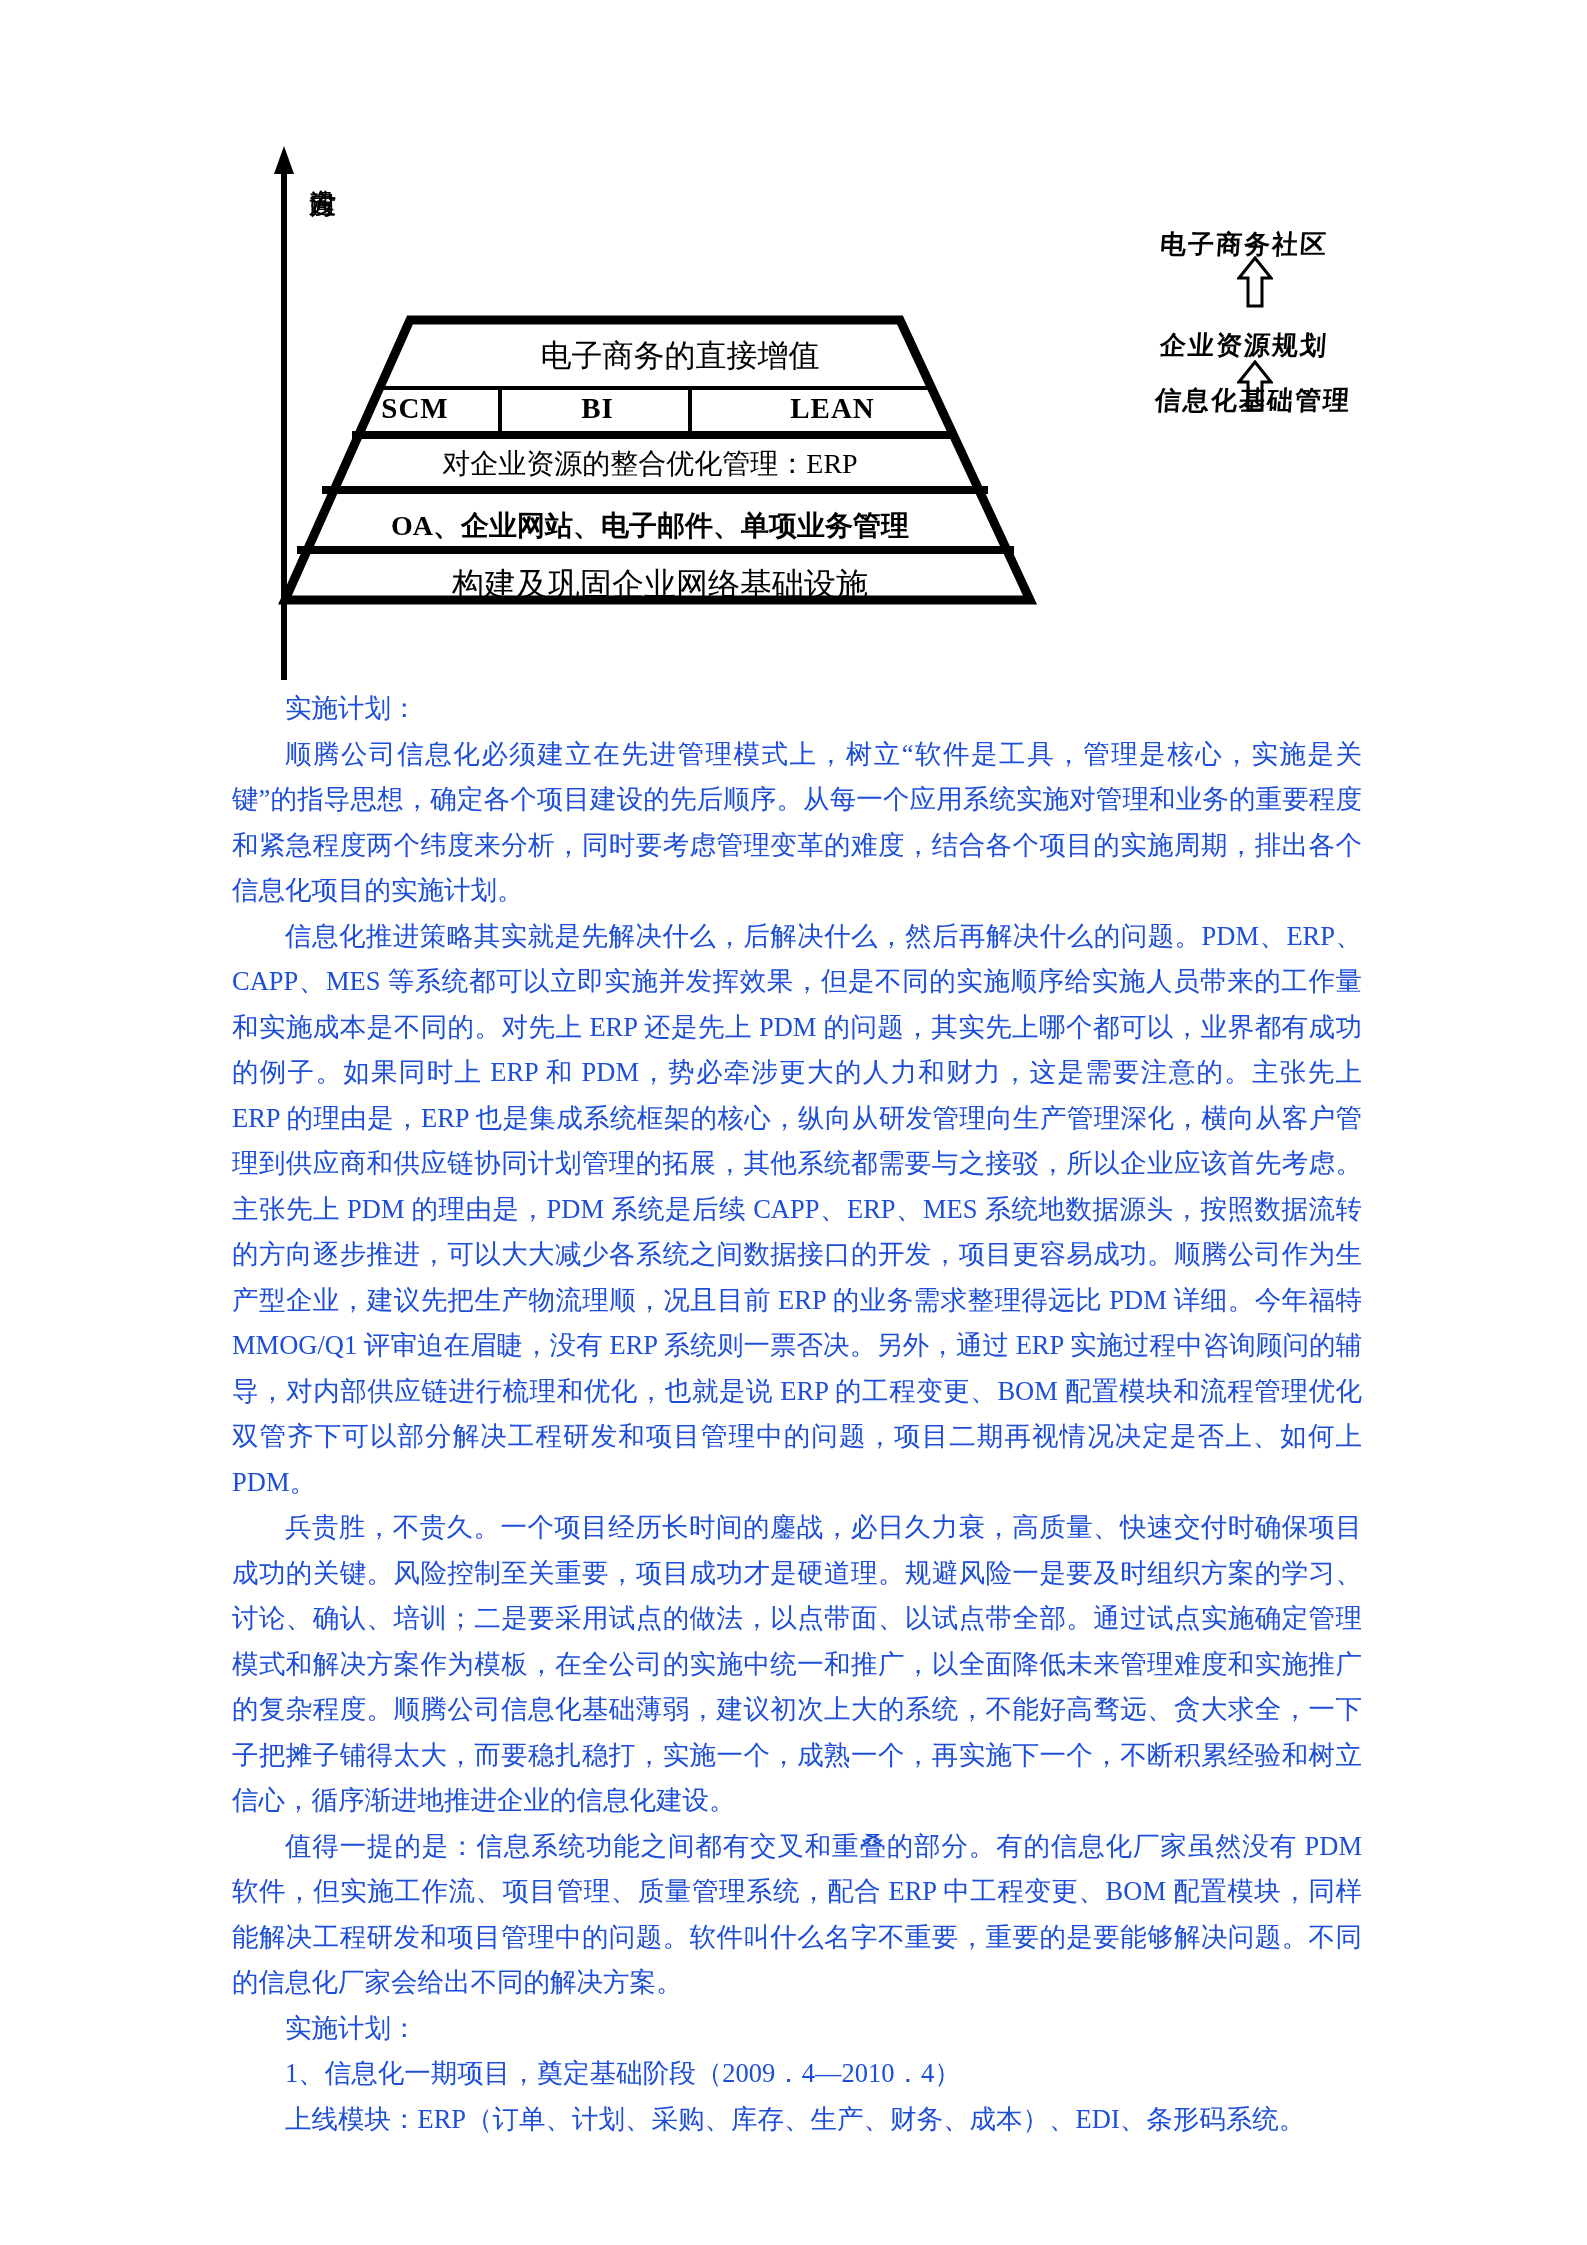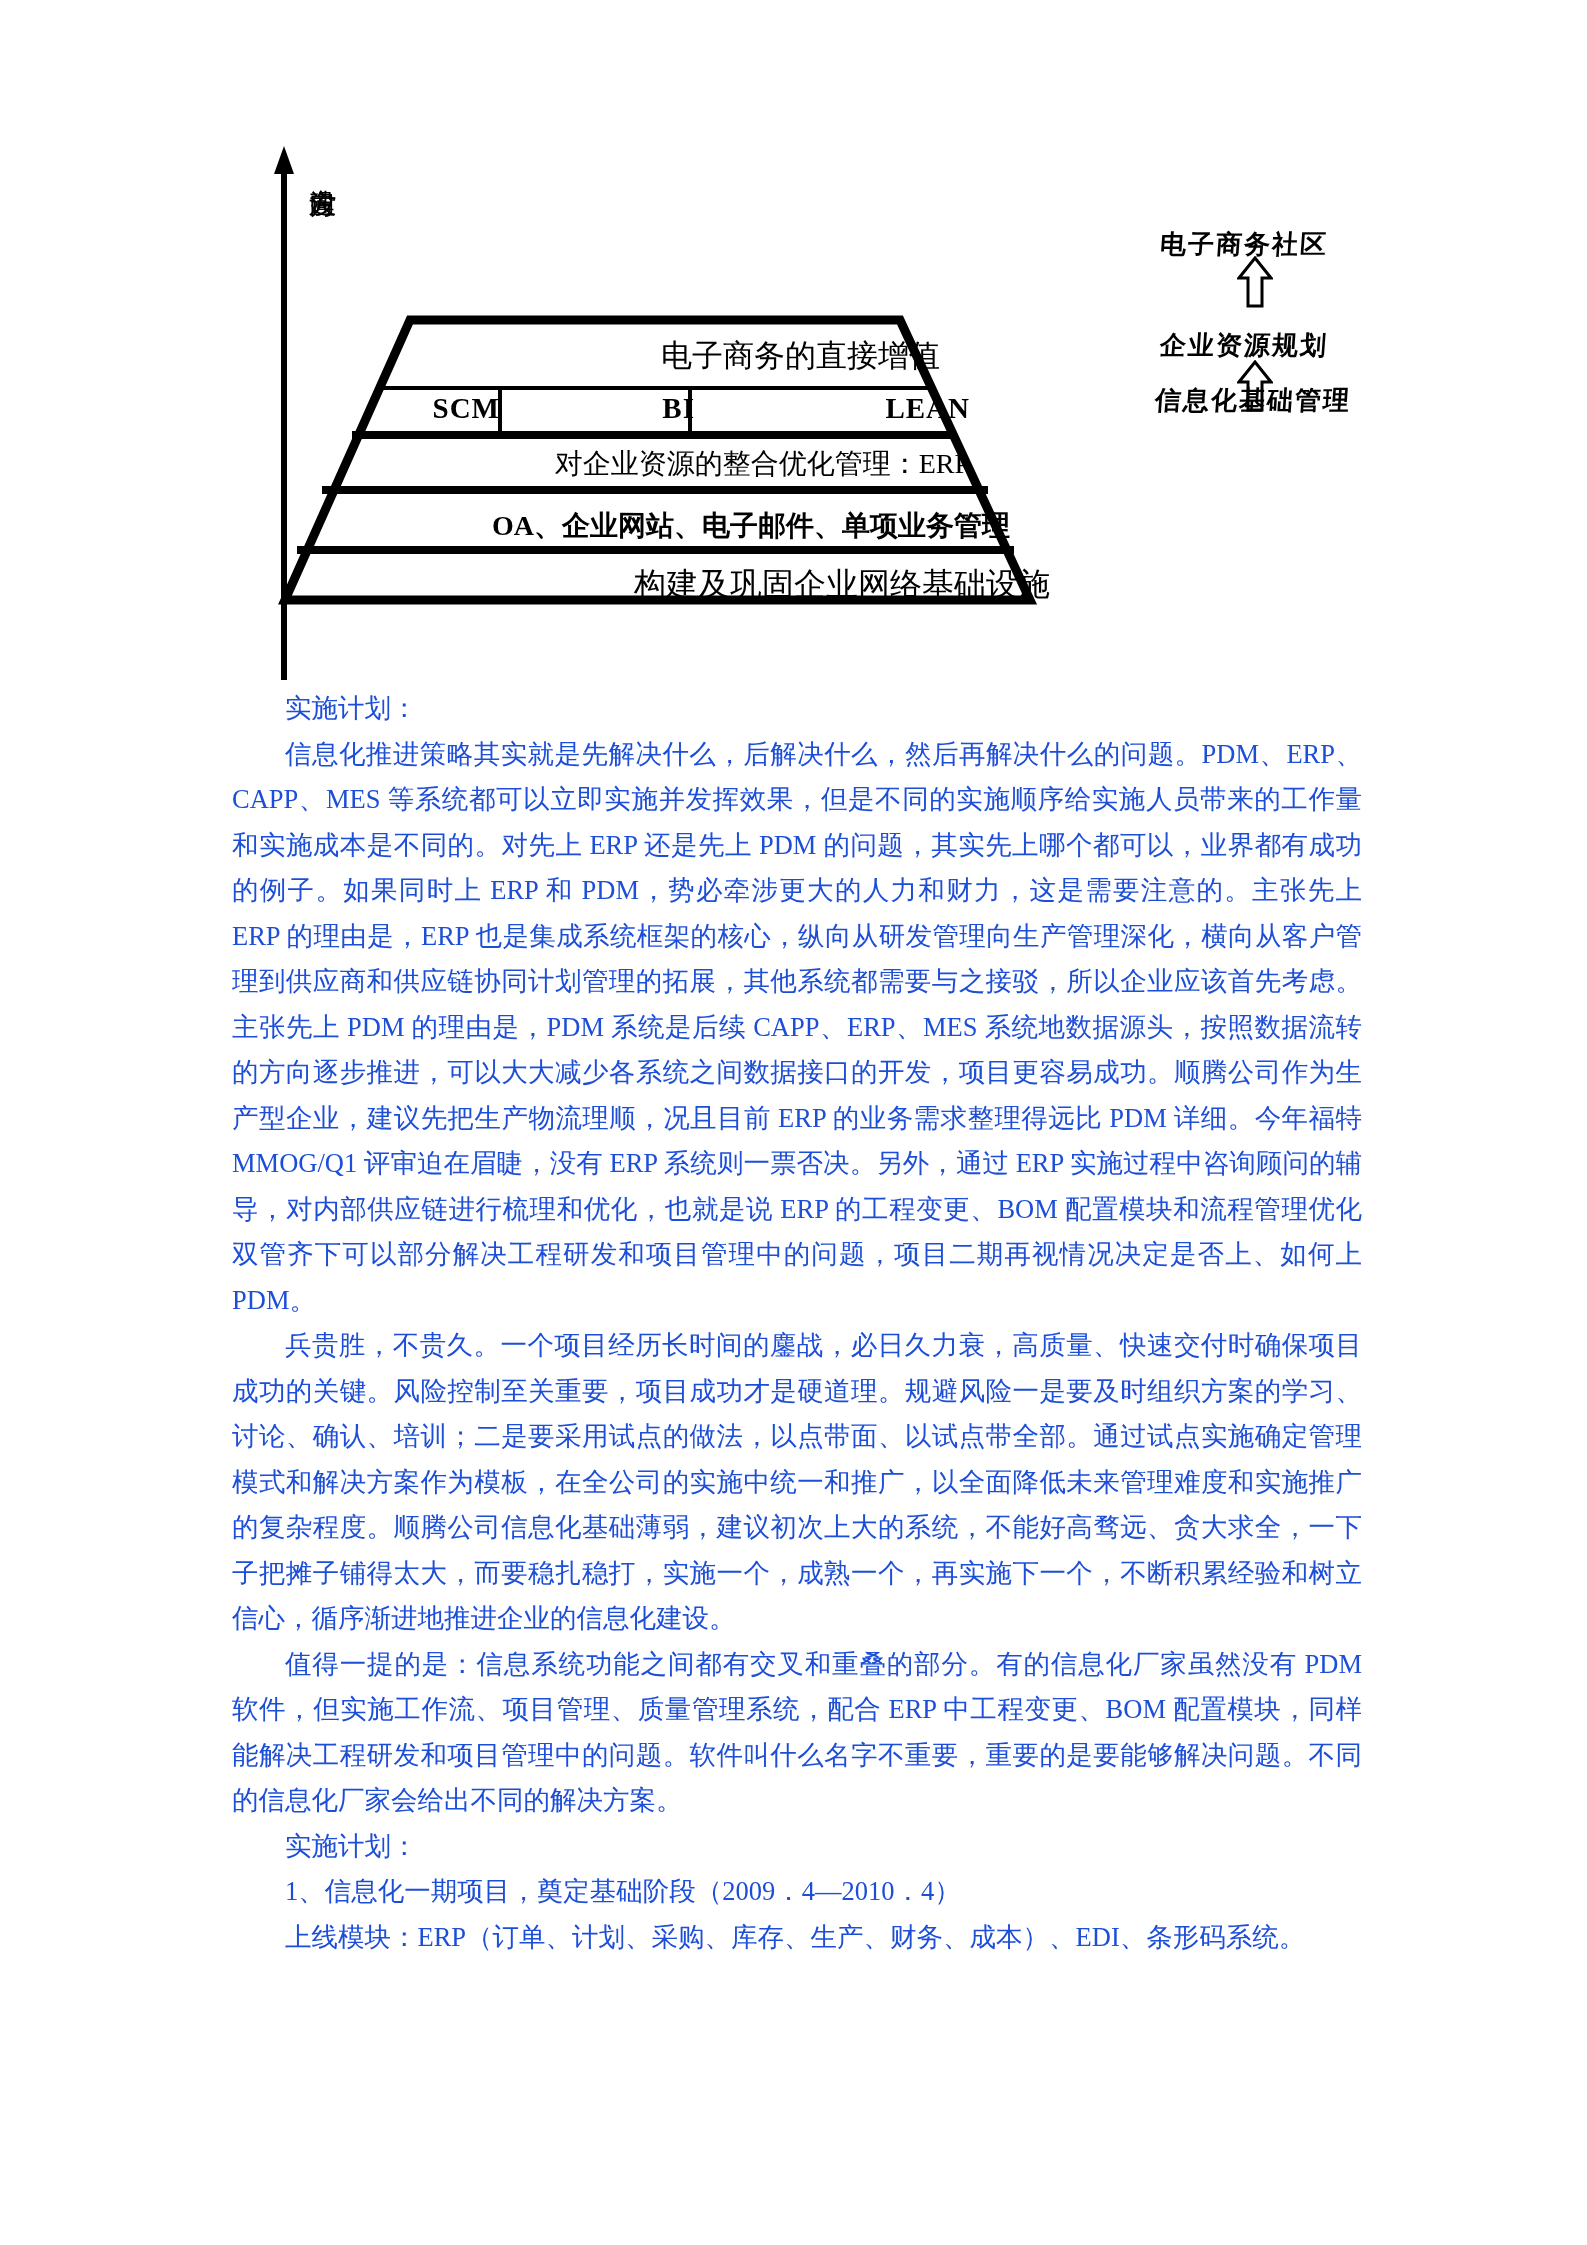--- a/index.html
+++ b/index.html
@@ -61,21 +61,21 @@
   }
 
   .pyramid-svg {
     position: absolute;
     left: 0;
     top: 0;
   }
 
   .tier-text {
     position: absolute;
-    text-align: right;
+    text-align: center;
     white-space: nowrap;
     color: #000;
     font-family: "Liberation Serif", "DejaVu Serif", serif;
   }
   .tier-1 { 
     left: 420px; top: 205px; width: 520px;
     font-size: 31px;
   }
   .tier-2-cell {
     font-weight: bold;
@@ -192,20 +192,21 @@
 
     <svg class="arrow-up au-2" viewBox="0 0 36 52">
       <polygon points="18,2 34,22 25,22 25,50 11,50 11,22 2,22" fill="#ffffff" stroke="#000" stroke-width="3" stroke-linejoin="miter"></polygon>
     </svg>
 
     <div class="right-label rl-3">信息化基础管理</div>
   </div>
 
   <div class="body-text">
     <p class="noindent">实施计划：</p>
+    <p>顺腾公司信息化必须建立在先进管理模式上，树立“软件是工具，管理是核心，实施是关键”的指导思想，确定各个项目建设的先后顺序。从每一个应用系统实施对管理和业务的重要程度和紧急程度两个纬度来分析，同时要考虑管理变革的难度，结合各个项目的实施周期，排出各个信息化项目的实施计划。</p>
     <p>信息化推进策略其实就是先解决什么，后解决什么，然后再解决什么的问题。PDM、ERP、CAPP、MES 等系统都可以立即实施并发挥效果，但是不同的实施顺序给实施人员带来的工作量和实施成本是不同的。对先上 ERP 还是先上 PDM 的问题，其实先上哪个都可以，业界都有成功的例子。如果同时上 ERP 和 PDM，势必牵涉更大的人力和财力，这是需要注意的。主张先上 ERP 的理由是，ERP 也是集成系统框架的核心，纵向从研发管理向生产管理深化，横向从客户管理到供应商和供应链协同计划管理的拓展，其他系统都需要与之接驳，所以企业应该首先考虑。主张先上 PDM 的理由是，PDM 系统是后续 CAPP、ERP、MES 系统地数据源头，按照数据流转的方向逐步推进，可以大大减少各系统之间数据接口的开发，项目更容易成功。顺腾公司作为生产型企业，建议先把生产物流理顺，况且目前 ERP 的业务需求整理得远比 PDM 详细。今年福特 MMOG/Q1 评审迫在眉睫，没有 ERP 系统则一票否决。另外，通过 ERP 实施过程中咨询顾问的辅导，对内部供应链进行梳理和优化，也就是说 ERP 的工程变更、BOM 配置模块和流程管理优化双管齐下可以部分解决工程研发和项目管理中的问题，项目二期再视情况决定是否上、如何上 PDM。</p>
     <p>兵贵胜，不贵久。一个项目经历长时间的鏖战，必日久力衰，高质量、快速交付时确保项目成功的关键。风险控制至关重要，项目成功才是硬道理。规避风险一是要及时组织方案的学习、讨论、确认、培训；二是要采用试点的做法，以点带面、以试点带全部。通过试点实施确定管理模式和解决方案作为模板，在全公司的实施中统一和推广，以全面降低未来管理难度和实施推广的复杂程度。顺腾公司信息化基础薄弱，建议初次上大的系统，不能好高骛远、贪大求全，一下子把摊子铺得太大，而要稳扎稳打，实施一个，成熟一个，再实施下一个，不断积累经验和树立信心，循序渐进地推进企业的信息化建设。</p>
     <p>值得一提的是：信息系统功能之间都有交叉和重叠的部分。有的信息化厂家虽然没有 PDM 软件，但实施工作流、项目管理、质量管理系统，配合 ERP 中工程变更、BOM 配置模块，同样能解决工程研发和项目管理中的问题。软件叫什么名字不重要，重要的是要能够解决问题。不同的信息化厂家会给出不同的解决方案。</p>
     <p class="noindent">实施计划：</p>
     <p class="noindent">1、信息化一期项目，奠定基础阶段（2009．4—2010．4）</p>
     <p class="noindent">上线模块：ERP（订单、计划、采购、库存、生产、财务、成本）、EDI、条形码系统。</p>
   </div>
 
 </div>
 

